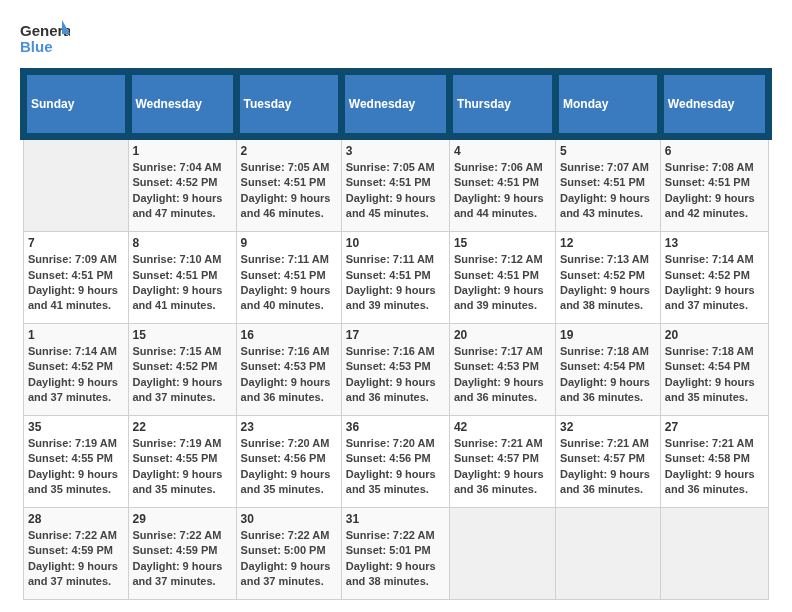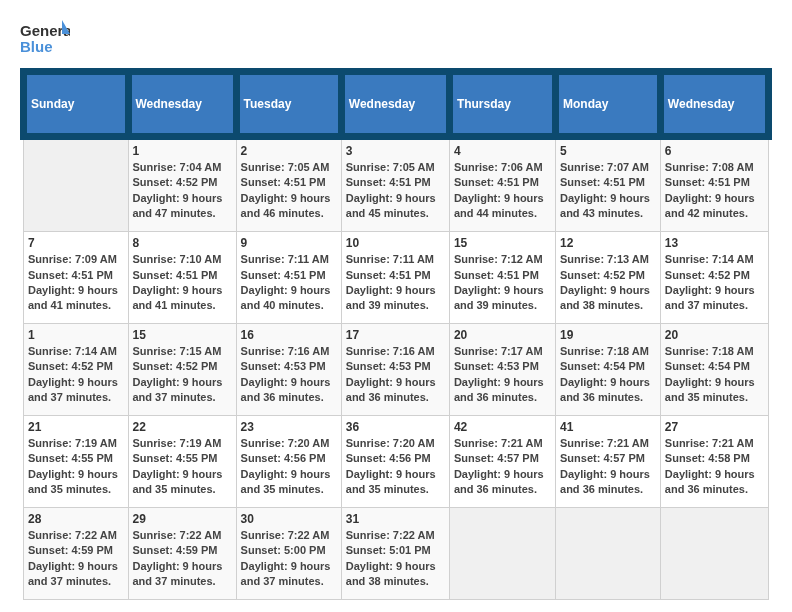--- a/index.html
+++ b/index.html
@@ -201,41 +201,41 @@
             <span class="day-number">19</span>
             <div class="day-info">Sunrise: 7:18 AM<br>Sunset: 4:54 PM<br>Daylight: 9 hours and 36 minutes.</div>
           </td>
           <td>
             <span class="day-number">20</span>
             <div class="day-info">Sunrise: 7:18 AM<br>Sunset: 4:54 PM<br>Daylight: 9 hours and 35 minutes.</div>
           </td>
         </tr>
         <tr>
           <td>
-            <span class="day-number">21</span>
+            <span class="day-number">35</span>
             <div class="day-info">Sunrise: 7:19 AM<br>Sunset: 4:55 PM<br>Daylight: 9 hours and 35 minutes.</div>
           </td>
           <td>
             <span class="day-number">22</span>
             <div class="day-info">Sunrise: 7:19 AM<br>Sunset: 4:55 PM<br>Daylight: 9 hours and 35 minutes.</div>
           </td>
           <td>
             <span class="day-number">23</span>
             <div class="day-info">Sunrise: 7:20 AM<br>Sunset: 4:56 PM<br>Daylight: 9 hours and 35 minutes.</div>
           </td>
           <td>
             <span class="day-number">36</span>
             <div class="day-info">Sunrise: 7:20 AM<br>Sunset: 4:56 PM<br>Daylight: 9 hours and 35 minutes.</div>
           </td>
           <td>
             <span class="day-number">42</span>
             <div class="day-info">Sunrise: 7:21 AM<br>Sunset: 4:57 PM<br>Daylight: 9 hours and 36 minutes.</div>
           </td>
           <td>
-            <span class="day-number">41</span>
+            <span class="day-number">32</span>
             <div class="day-info">Sunrise: 7:21 AM<br>Sunset: 4:57 PM<br>Daylight: 9 hours and 36 minutes.</div>
           </td>
           <td>
             <span class="day-number">27</span>
             <div class="day-info">Sunrise: 7:21 AM<br>Sunset: 4:58 PM<br>Daylight: 9 hours and 36 minutes.</div>
           </td>
         </tr>
         <tr>
           <td>
             <span class="day-number">28</span>

